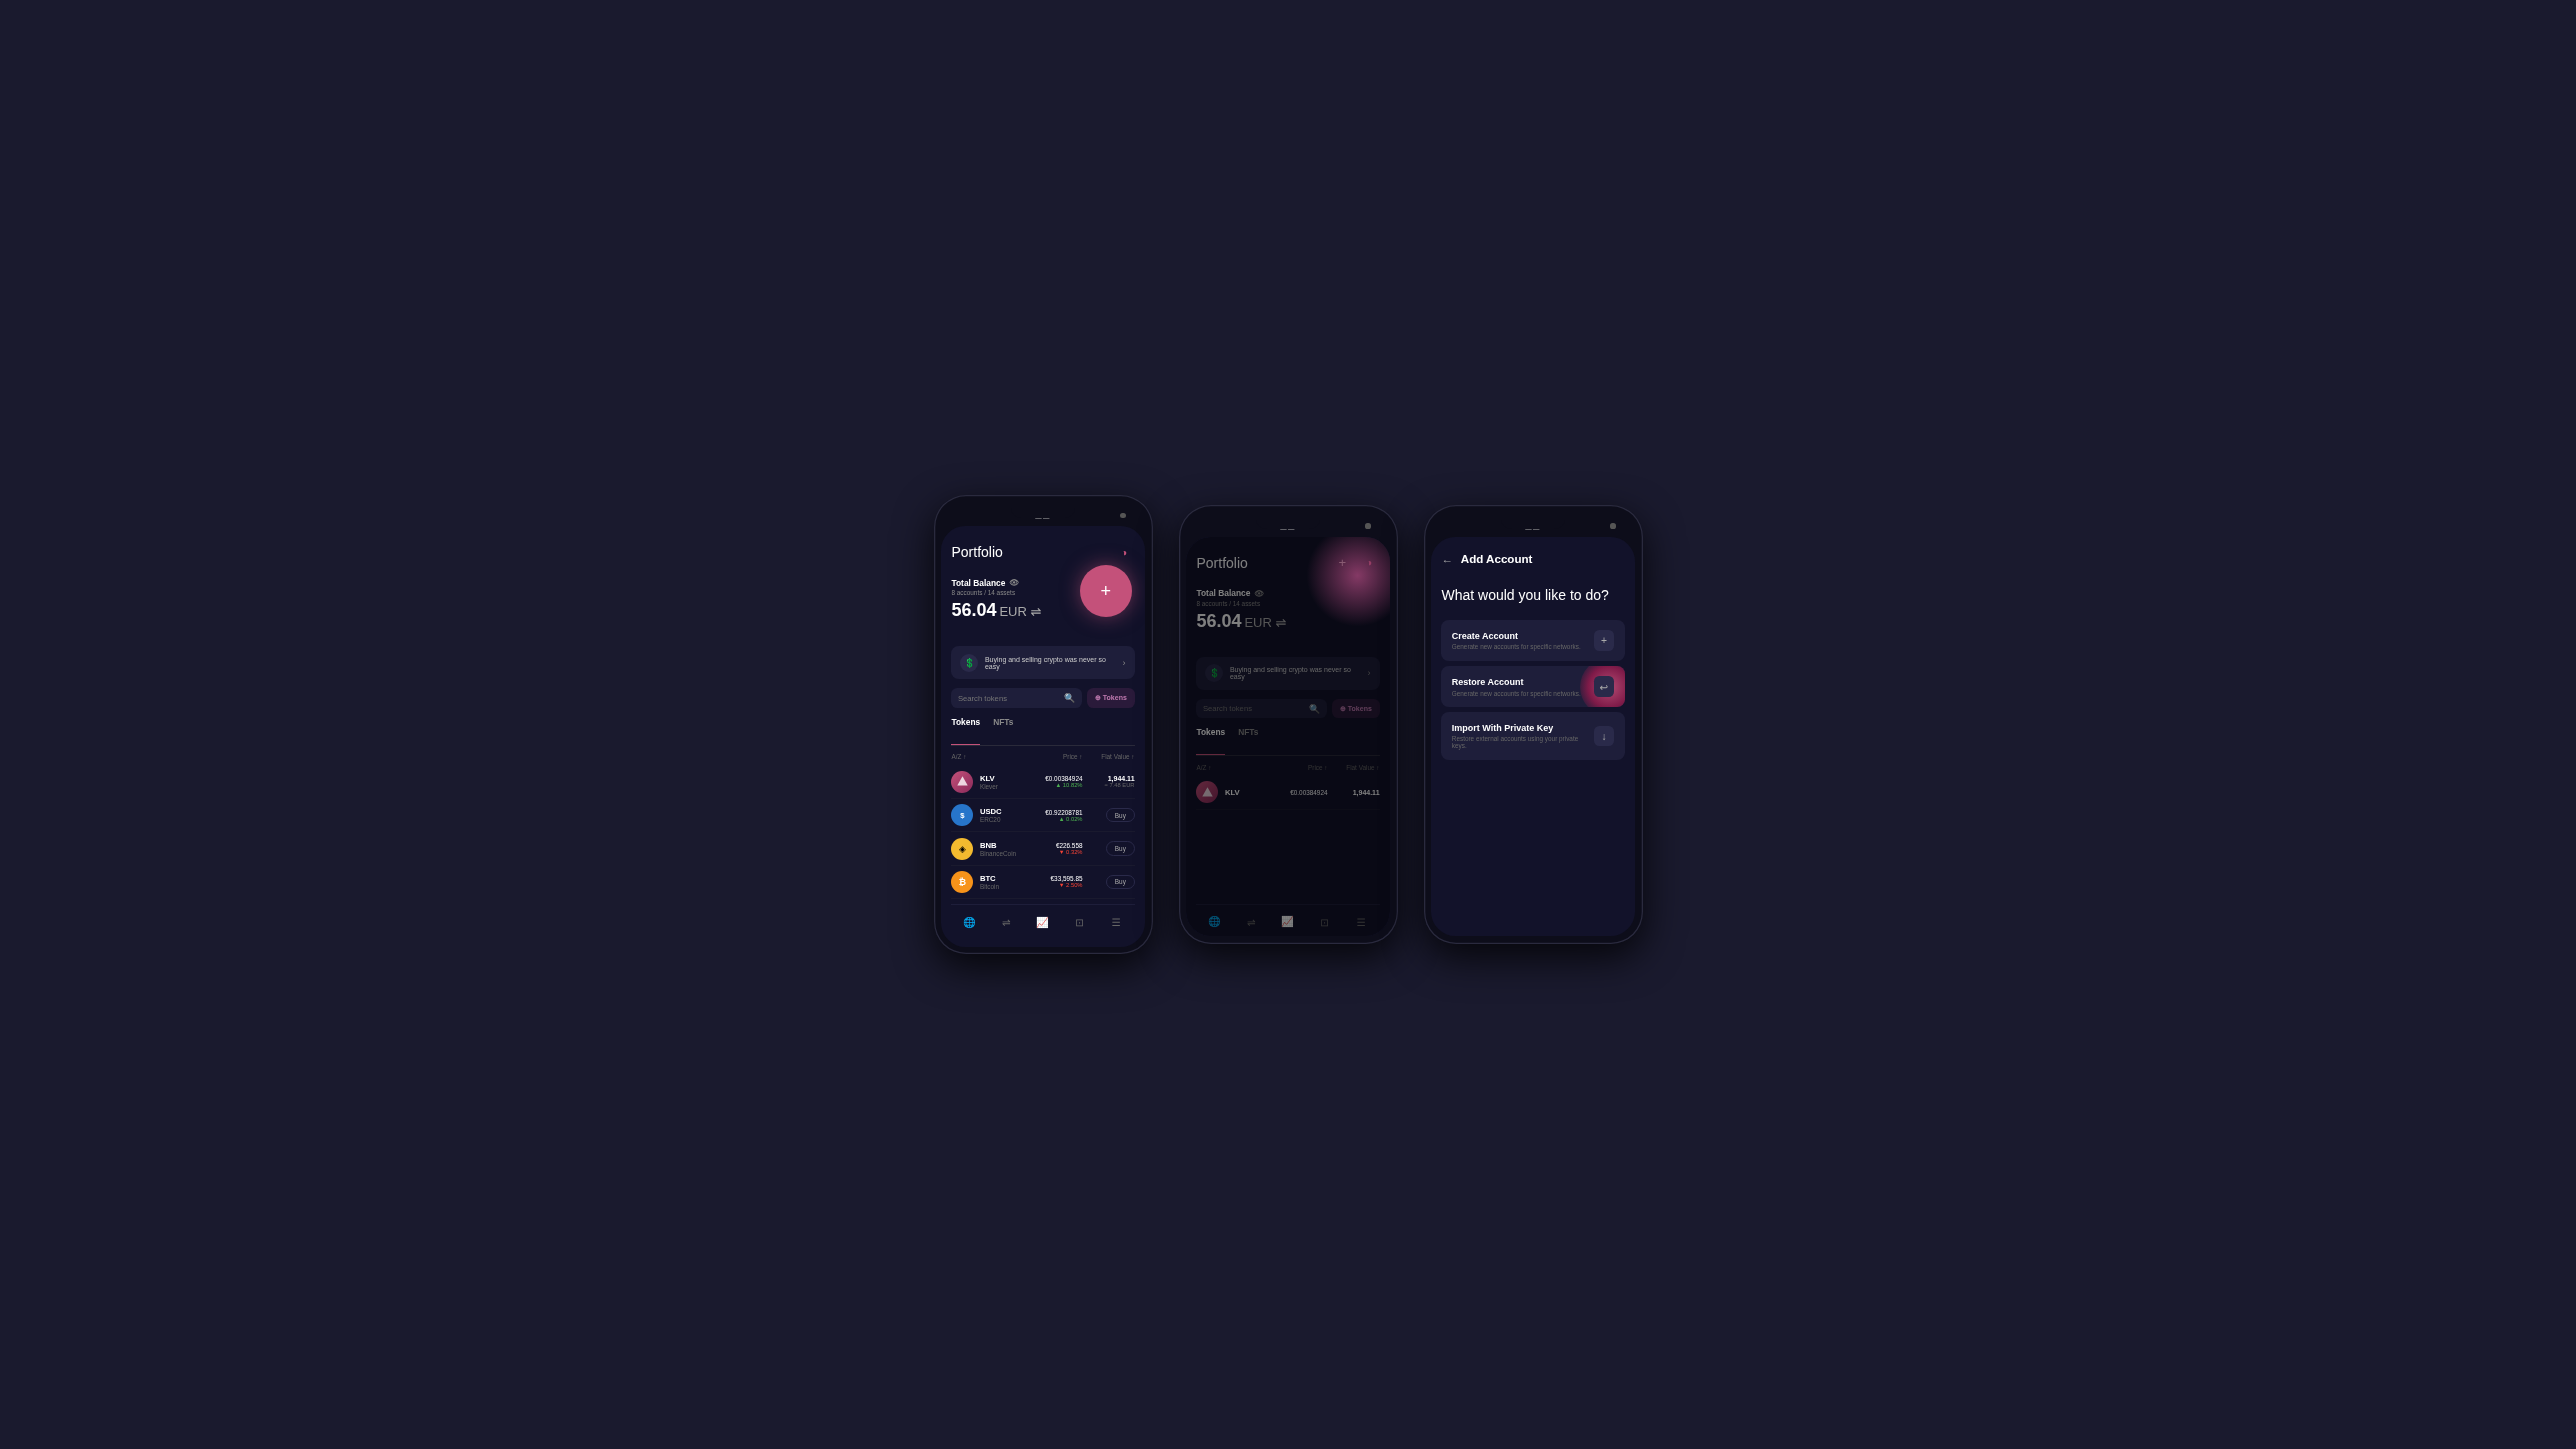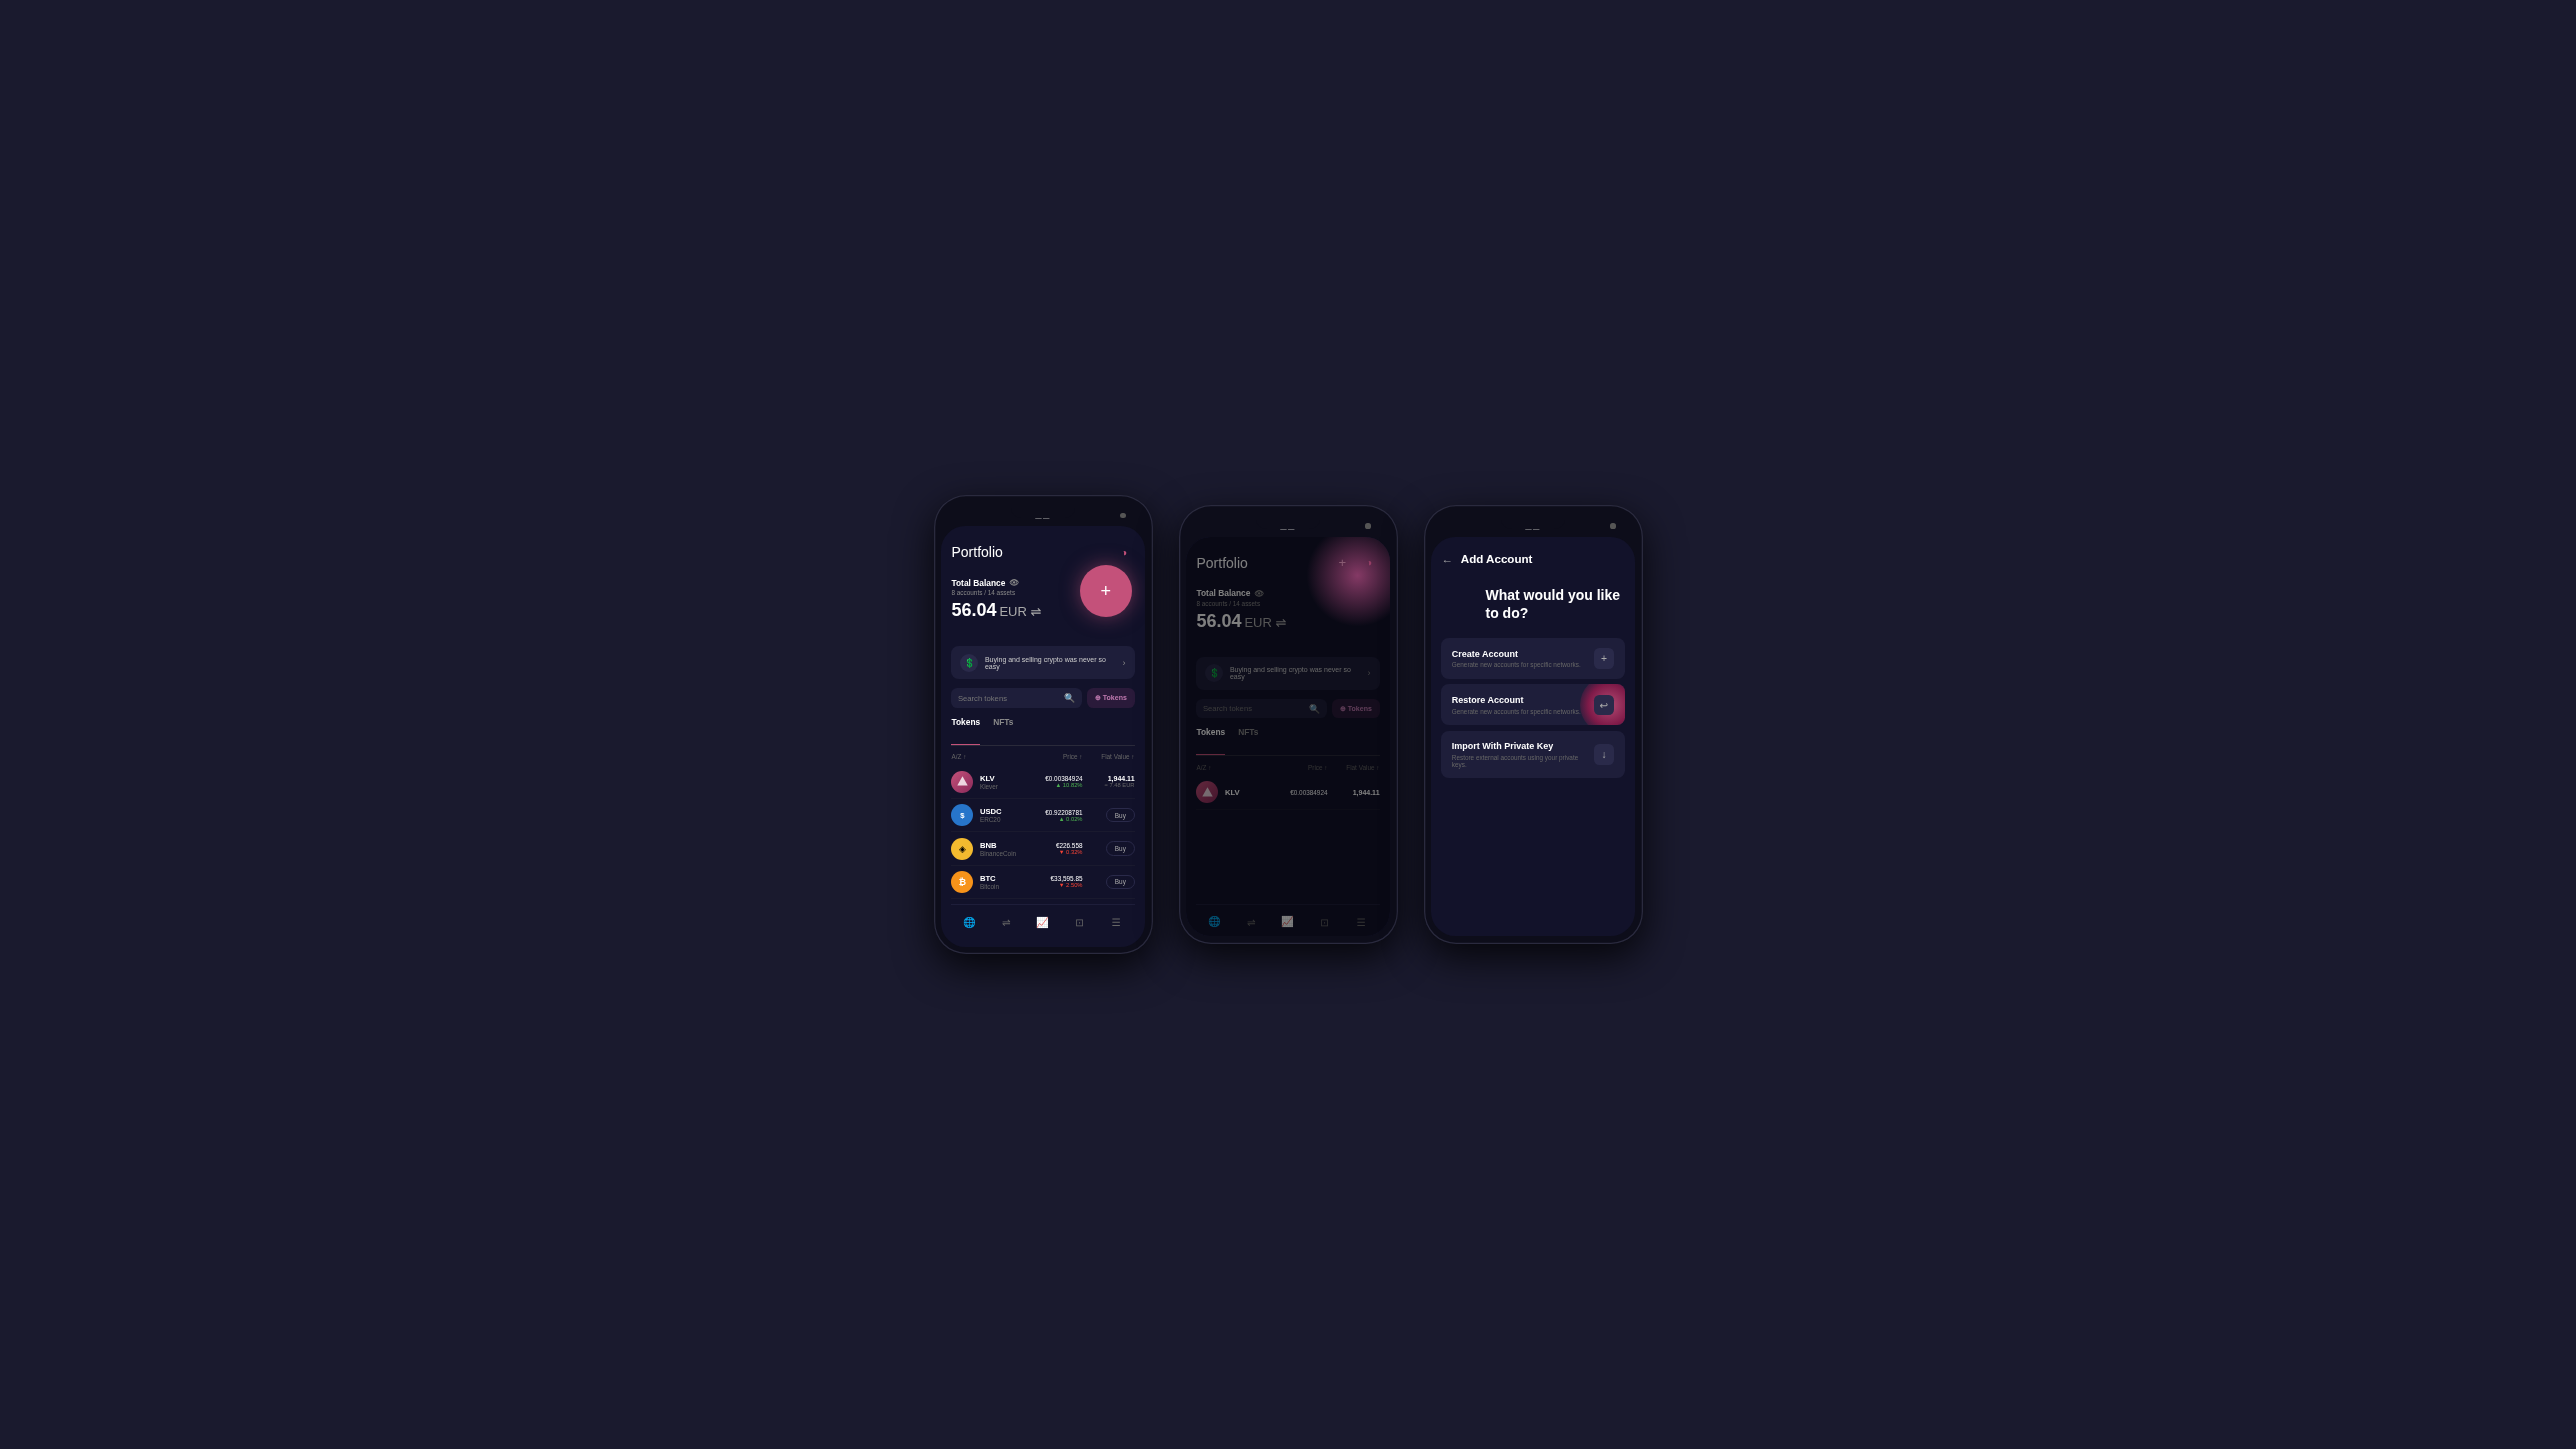--- a/index.html
+++ b/index.html
@@ -376,24 +376,23 @@
       border: none;
     }
     .add-account-title {
       color: #fff;
       font-size: 11.6px;
       font-weight: 700;
     }
     .add-account-question {
       color: #fff;
       font-size: 14px;
-      font-weight: 700;
+      font-weight: 400;
       margin-bottom: 15.5px;
       line-height: 1.3;
-      margin-left: 44px;
     }
     .account-option {
       background: #1e1e3a;
       border-radius: 7.7px;
       padding: 10.3px;
       margin-bottom: 5.2px;
       display: flex;
       align-items: center;
       justify-content: space-between;
       cursor: pointer;

